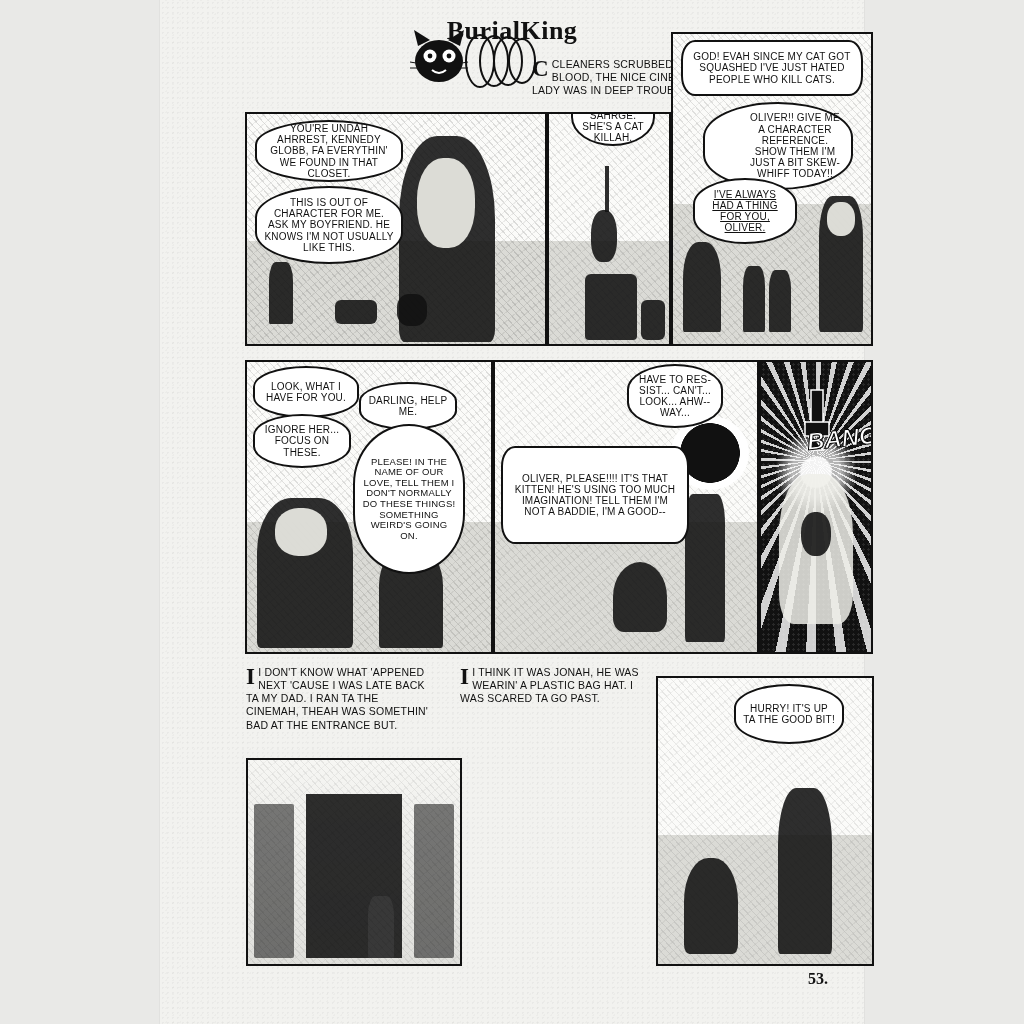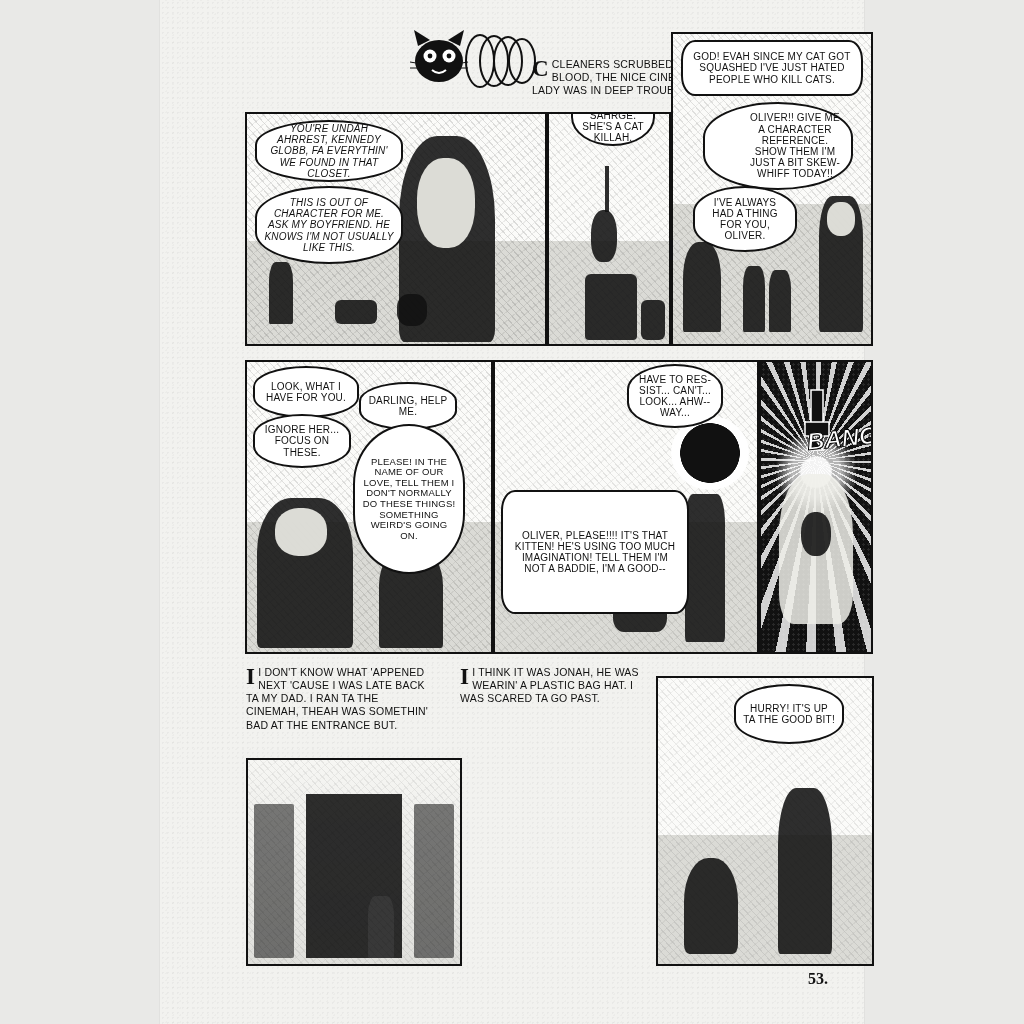--- a/index.html
+++ b/index.html
@@ -166,20 +166,23 @@
     width: 84px;
     height: 62px;
   }
 </style>
 </head>
 <body>
 
 <div id="page">
   <div class="sheet">
 
+    <div class="title">
+      <span class="cap">Burial</span><span><span class="cap">King</span></span>
+    </div>
 
     <svg class="catlogo" viewBox="0 0 62 58">
       <ellipse cx="31" cy="33" rx="24" ry="21" fill="#111"></ellipse>
       <polygon points="10,18 6,2 22,12" fill="#111"></polygon>
       <polygon points="52,18 56,2 40,12" fill="#111"></polygon>
       <circle cx="22" cy="28" r="6.5" fill="#fff"></circle>
       <circle cx="41" cy="28" r="6.5" fill="#fff"></circle>
       <circle cx="22" cy="28" r="2.4" fill="#111"></circle>
       <circle cx="41" cy="28" r="2.4" fill="#111"></circle>
       <path d="M24 42 q7 6 14 0" stroke="#fff" stroke-width="2" fill="none"></path>
@@ -196,21 +199,21 @@
         <ellipse cx="34" cy="31" rx="14" ry="25"></ellipse>
         <ellipse cx="48" cy="31" rx="14" ry="24"></ellipse>
         <ellipse cx="62" cy="31" rx="13" ry="22"></ellipse>
       </g>
     </svg>
 
     <div class="caption" style="left:372px; top:58px; width:168px;">
       <span class="drop">C</span><span>Cleaners scrubbed blood, the nice cinemah lady was in deep trouble.</span>
     </div>
 
-    <div class="panel" style="left:85px; top:112px; width:298px; height:230px;font-style:italic;">
+    <div class="panel" style="left:85px; top:112px; width:298px; height:230px;">
       <div class="art floor"></div>
       <div class="art hatch" style="opacity:.22;"></div>
 
       <div class="figure" style="left:152px; top:22px; width:96px; height:206px; border-radius:40% 40% 6% 6%;"></div>
       <div class="figure light" style="left:170px; top:44px; width:58px; height:90px; border-radius:45%;"></div>
 
       <div class="figure" style="left:22px; top:148px; width:24px; height:62px; border-radius:30% 30% 4% 4%;"></div>
       <div class="figure" style="left:88px; top:186px; width:42px; height:24px; border-radius:6px;"></div>
       <div class="figure" style="left:150px; top:180px; width:30px; height:32px; border-radius:40%;"></div>
 
@@ -235,21 +238,21 @@
       <div class="art floor"></div>
       <div class="art hatch" style="opacity:.2;"></div>
       <div class="figure" style="left:10px; top:208px; width:38px; height:90px; border-radius:40% 40% 4% 4%;"></div>
       <div class="figure" style="left:70px; top:232px; width:22px; height:66px; border-radius:30% 30% 4% 4%;"></div>
       <div class="figure" style="left:96px; top:236px; width:22px; height:62px; border-radius:30% 30% 4% 4%;"></div>
       <div class="figure" style="left:146px; top:162px; width:44px; height:136px; border-radius:30% 30% 4% 4%;"></div>
       <div class="figure light" style="left:154px; top:168px; width:28px; height:34px; border-radius:45%;"></div>
 
       <div class="balloon rect" style="left:8px; top:6px; width:182px; height:56px;">God! Evah since my cat got squashed I've just hated people who kill cats.</div>
       <div class="balloon" style="left:30px; top:68px; width:150px; height:88px;padding-left:41px;">Oliver!! Give me a character reference. Show them I'm just a bit skew-whiff today!!</div>
-      <div class="balloon" style="left:20px; top:152px; width:104px; height:66px;">I've always had a thing for you, Oliver.</div>
+      <div class="balloon" style="left:20px; top:144px; width:104px; height:66px;text-decoration:underline;">I've always had a thing for you, Oliver.</div>
     </div>
 
     <div class="panel" style="left:85px; top:360px; width:244px; height:290px;">
       <div class="art floor"></div>
       <div class="art hatch" style="opacity:.2;"></div>
       <div class="figure" style="left:10px; top:136px; width:96px; height:150px; border-radius:36% 36% 4% 4%;"></div>
       <div class="figure light" style="left:28px; top:146px; width:52px; height:48px; border-radius:45%;"></div>
       <div class="figure" style="left:132px; top:188px; width:64px; height:98px; border-radius:36% 36% 4% 4%;"></div>
 
       <div class="balloon" style="left:6px; top:4px; width:106px; height:52px;">Look, what I have for you.</div>
@@ -262,21 +265,21 @@
       <div class="art floor"></div>
       <div class="art hatch" style="opacity:.16;"></div>
 
       <div style="position:absolute; left:176px; top:54px; width:78px; height:74px; background:radial-gradient(circle at 50% 50%, #111 0 55%, #fff 56% 100%); border-radius:50%;"></div>
 
       <div class="figure" style="left:190px; top:132px; width:40px; height:148px; border-radius:20% 20% 4% 4%;"></div>
       <div class="figure" style="left:118px; top:200px; width:54px; height:70px; border-radius:50% 50% 20% 20%;"></div>
       <div class="sfx small" style="left:164px; top:160px;">CLICK</div>
 
       <div class="balloon" style="left:132px; top:2px; width:96px; height:64px;">Have to res-sist... can't... look... ahw--way...</div>
-      <div class="balloon rect" style="left:6px; top:84px; width:188px; height:124px;margin-top:44px;">Oliver, please!!!! It's that kitten! He's using too much imagination! Tell them I'm not a baddie, I'm a good--</div>
+      <div class="balloon rect" style="left:6px; top:84px; width:188px; height:98px;">Oliver, please!!!! It's that kitten! He's using too much imagination! Tell them I'm not a baddie, I'm a good--</div>
     </div>
 
     <div class="panel dark" style="left:599px; top:360px; width:110px; height:290px;">
       <div class="art radial"></div>
       <div class="art rays"></div>
       <div class="art gritdark" style="opacity:.2;"></div>
       <svg style="position:absolute; left:28px; top:26px; width:56px; height:64px;" viewBox="0 0 56 64">
         <rect x="22" y="2" width="12" height="34" fill="#111" stroke="#fff" stroke-width="1.5"></rect>
         <rect x="16" y="34" width="24" height="14" fill="#111" stroke="#fff" stroke-width="1.5"></rect>
         <path d="M24 48 l-6 14 h16 z" fill="#111" stroke="#fff" stroke-width="1.5"></path>

